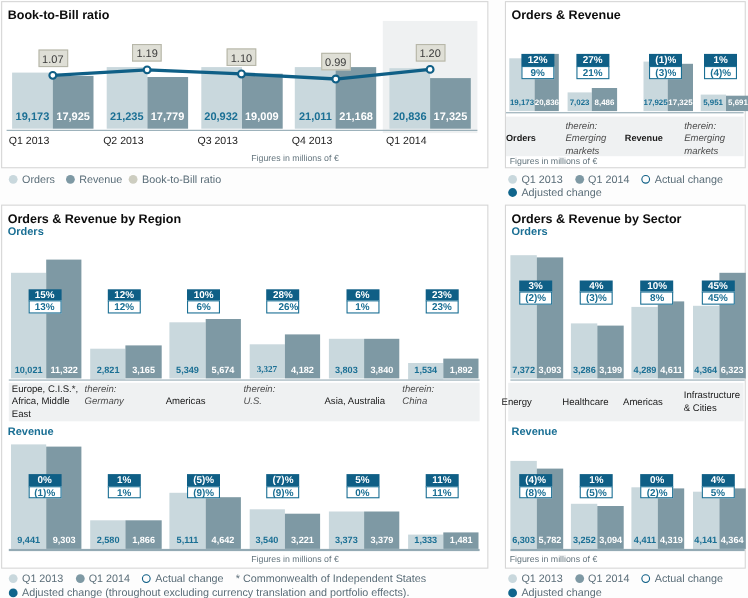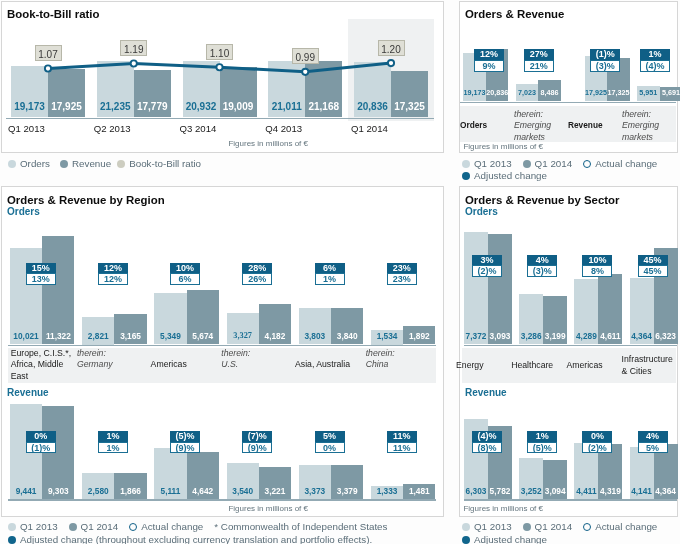--- a/index.html
+++ b/index.html
@@ -50,21 +50,21 @@
     <div class="vlab" style="left:96.75px;top:101px;width:37px;color:#1a6f94;">21,235</div>
     <div class="vlab" style="left:133.75px;top:101px;width:37px;color:#ffffff;">17,779</div>
     <div class="catlab big" style="left:93.75px;top:123px;width:80px;">
       <div>Q2 2013</div>
     </div>
     <div class="bar" style="left:182.5px;top:61.38203753351206px;width:37px;height:56.11796246648794px;background:#c9d8dd;"></div>
     <div class="bar" style="left:219.5px;top:66.53753351206434px;width:37px;height:50.96246648793566px;background:#7e99a4;"></div>
     <div class="vlab" style="left:182.5px;top:101px;width:37px;color:#1a6f94;">20,932</div>
     <div class="vlab" style="left:219.5px;top:101px;width:37px;color:#ffffff;">19,009</div>
     <div class="catlab big" style="left:179.5px;top:123px;width:80px;">
-      <div>Q3 2014</div>
+      <div>Q3 2013</div>
     </div>
     <div class="bar" style="left:268.25px;top:61.17024128686327px;width:37px;height:56.32975871313673px;background:#c9d8dd;"></div>
     <div class="bar" style="left:305.25px;top:60.74932975871314px;width:37px;height:56.75067024128686px;background:#7e99a4;"></div>
     <div class="vlab" style="left:268.25px;top:101px;width:37px;color:#1a6f94;">21,011</div>
     <div class="vlab" style="left:305.25px;top:101px;width:37px;color:#ffffff;">21,168</div>
     <div class="catlab big" style="left:265.25px;top:123px;width:80px;">
       <div>Q4 2013</div>
     </div>
     <div class="bar" style="left:354px;top:61.63941018766756px;width:37px;height:55.86058981233244px;background:#c9d8dd;"></div>
     <div class="bar" style="left:391px;top:71.05227882037534px;width:37px;height:46.447721179624665px;background:#7e99a4;"></div>
@@ -155,21 +155,21 @@
     <div class="bar" style="left:186.60000000000002px;top:289.9423076923077px;width:32.3px;height:54.55769230769231px;background:#7e99a4;"></div>
     <div class="vlab md" style="left:152.3px;top:331px;width:36.3px;color:#1a6f94;">5,349</div>
     <div class="vlab md" style="left:184.6px;top:331px;width:36.3px;color:#ffffff;">5,674</div>
     <div class="chg-top" style="left:170.10000000000002px;top:262.5px;width:30px;height:11.5px;">10%</div>
     <div class="chg-bot" style="left:170.10000000000002px;top:273px;width:30px;height:11.5px;">6%</div>
     <div class="bar" style="left:226.50000000000003px;top:312.50961538461536px;width:32.3px;height:31.990384615384617px;background:#c9d8dd;"></div>
     <div class="bar" style="left:258.8px;top:304.28846153846155px;width:32.3px;height:40.21153846153846px;background:#7e99a4;"></div>
     <div class="vlab md" style="left:224.50000000000003px;top:331px;width:36.3px;color:#1a6f94;font-family:Liberation Serif, serif;">3,327</div>
     <div class="vlab md" style="left:256.80000000000007px;top:331px;width:36.3px;color:#ffffff;">4,182</div>
     <div class="chg-top" style="left:242.3px;top:262.5px;width:30px;height:11.5px;">28%</div>
-    <div class="chg-bot" style="left:242.3px;top:273px;width:30px;height:11.5px;">26%</div>
+    <div class="chg-bot" style="left:242.3px;top:273px;width:30px;height:11.5px;text-align:right;">26%</div>
     <div class="bar" style="left:298.7px;top:307.9326923076923px;width:32.3px;height:36.56730769230769px;background:#c9d8dd;"></div>
     <div class="bar" style="left:331px;top:307.5769230769231px;width:32.3px;height:36.92307692307692px;background:#7e99a4;"></div>
     <div class="vlab md" style="left:296.7px;top:331px;width:36.3px;color:#1a6f94;">3,803</div>
     <div class="vlab md" style="left:329px;top:331px;width:36.3px;color:#ffffff;">3,840</div>
     <div class="chg-top" style="left:314.5px;top:262.5px;width:30px;height:11.5px;">6%</div>
     <div class="chg-bot" style="left:314.5px;top:273px;width:30px;height:11.5px;">1%</div>
     <div class="bar" style="left:370.9px;top:329.75px;width:32.3px;height:14.75px;background:#c9d8dd;"></div>
     <div class="bar" style="left:403.2px;top:326.3076923076923px;width:32.3px;height:18.192307692307693px;background:#7e99a4;"></div>
     <div class="vlab md" style="left:368.9px;top:331px;width:36.3px;color:#1a6f94;">1,534</div>
     <div class="vlab md" style="left:401.2px;top:331px;width:36.3px;color:#ffffff;">1,892</div>

